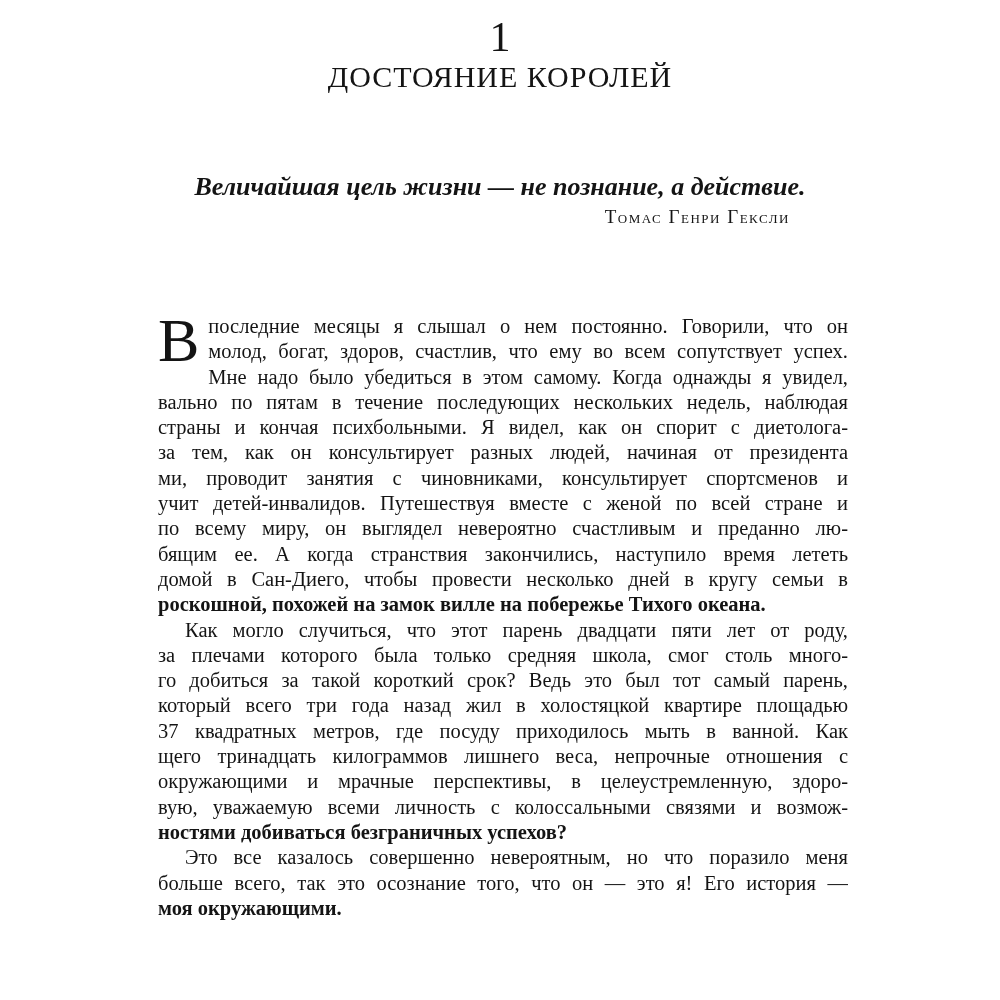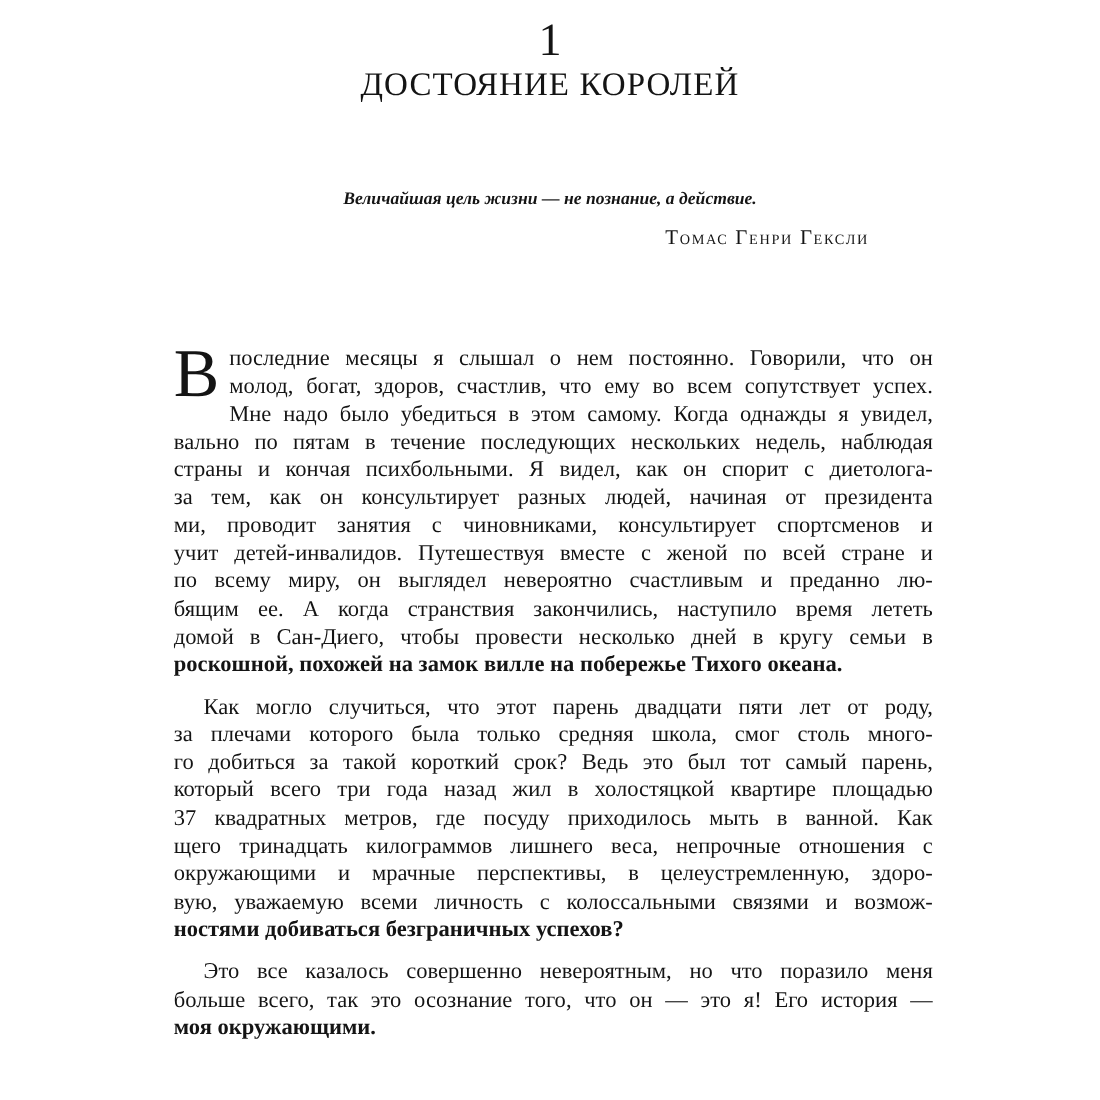--- a/index.html
+++ b/index.html
@@ -26,21 +26,21 @@
     text-align: center;
     font-size: 30px;
     letter-spacing: 1px;
     line-height: 1.1;
     white-space: nowrap;
   }
   .epigraph {
     position: absolute;
     top: 171px; left: 155px; width: 690px;
     text-align: center;
-    font-size: 16px;
+    font-size: 26px;
     font-style: italic;
     font-weight: bold;
     line-height: 1.25;
   }
   .attribution {
     position: absolute;
     top: 206px; left: 158px; width: 632px;
     text-align: right;
     font-variant: small-caps;
     font-size: 19px;
@@ -65,21 +65,20 @@
     text-align-last: justify;
     height: 25.3px;
     overflow: hidden;
   }
   .tl.last {
     text-align-last: left;
     font-weight: bold;
   }
   .tl.indent {
     text-indent: 27px;
-    margin-top: 13px;
   }
 </style>
 </head>
 <body>
 
 <div class="page">
 
   <div class="chapter-number">1</div>
 
   <div class="chapter-title">ДОСТОЯНИЕ КОРОЛЕЙ</div>

